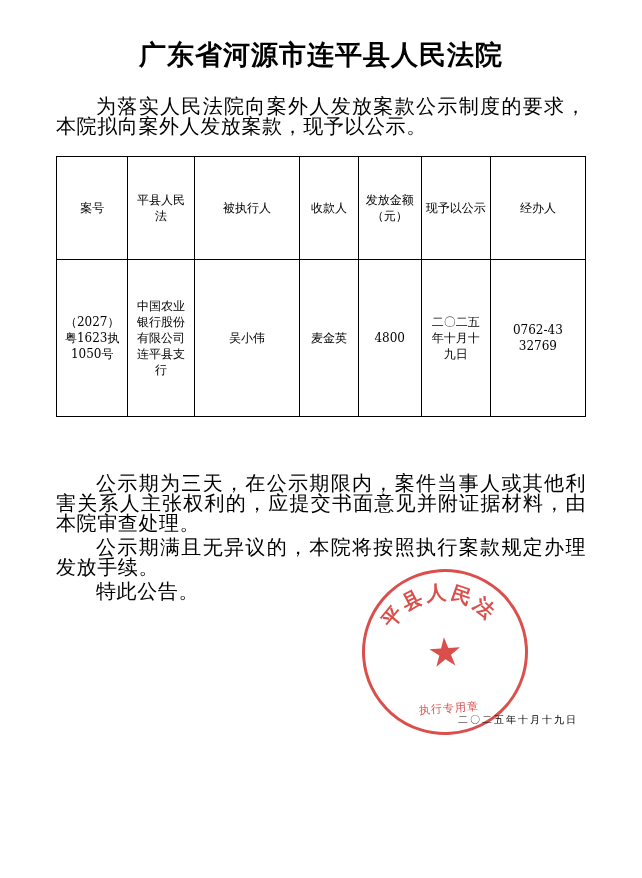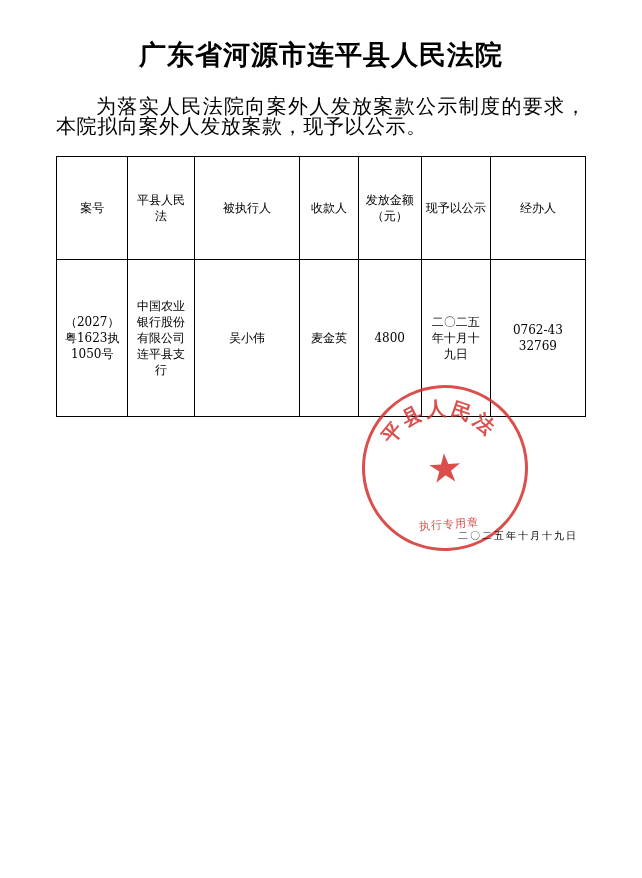--- a/index.html
+++ b/index.html
@@ -207,20 +207,25 @@
         <td>
             <span class="cell-narrow-sm">二〇二五年十月十九日</span>
           </td>
         <td>
             <span class="cell-narrow">0762-4332769</span>
           </td>
       </tr>
     </tbody>
   </table>
 
+  <div class="tail">
+    <p class="para">公示期为三天，在公示期限内，案件当事人或其他利害关系人主张权利的，应提交书面意见并附证据材料，由本院审查处理。</p>
+    <p class="para">公示期满且无异议的，本院将按照执行案款规定办理发放手续。</p>
+    <p class="para">特此公告。</p>
+  </div>
 
   <div class="sign-area">
     <div class="seal">
       <div class="seal-inner">
         <svg width="154" height="154" viewBox="0 0 154 154">
           <defs>
             <path id="arcTop" d="M 20 84 A 57 57 0 0 1 134 84" fill="none"></path>
           </defs>
           <text>
             <textPath href="#arcTop" startOffset="50%" text-anchor="middle">平县人民法</textPath>

